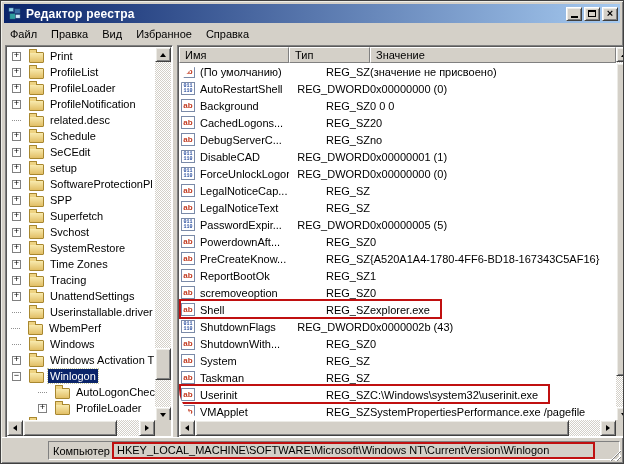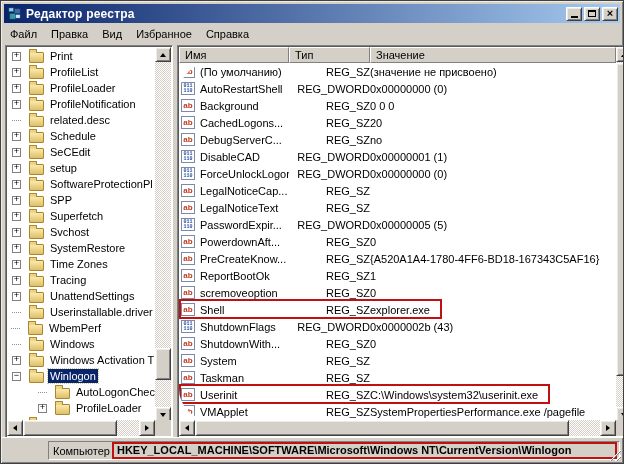--- a/index.html
+++ b/index.html
@@ -100,21 +100,21 @@
   .hsb .lft { left:0; top:0; width:16px; height:16px; }
   .hsb .rgt { right:0; top:0; width:16px; height:16px; }
   .corner { position:absolute; right:1px; bottom:1px; width:16px; height:16px; background:#d4d0c8; }
   
   .statusbar { position:absolute; left:1px; right:1px; bottom:1px; height:25px;
     background:#d4d0c8; border-top:1px solid #fff; }
   .status-inner { position:absolute; left:2px; top:3px; right:2px; bottom:2px;
     border:1px solid; border-color:#808080 #fff #fff #808080;
     display:flex; align-items:center; padding-left:4px; overflow:hidden;margin-left:44px; }
   .path-box { border:2px solid var(--highlight-box,#c01010);
-    padding:0 44px 1px 3px; margin-left:2px; white-space:nowrap;font-weight:bold; }
+    padding:0 44px 1px 3px; margin-left:2px; white-space:nowrap; }
   .grip { position:absolute; right:1px; bottom:1px; width:13px; height:13px;
     background:repeating-linear-gradient(135deg, transparent 0 2px, #fff 2px 3px, #808080 3px 4px);
     clip-path:polygon(100% 0, 100% 100%, 0 100%); }
 </style>
 </head>
 <body>
 
 <div class="win" style="--chrome: #d4d0c8; --titlebar-start: #0a246a; --titlebar-end: #a6caf0; --selection: #0a246a; --highlight-box: #c01010;">
 
   <div class="titlebar">

